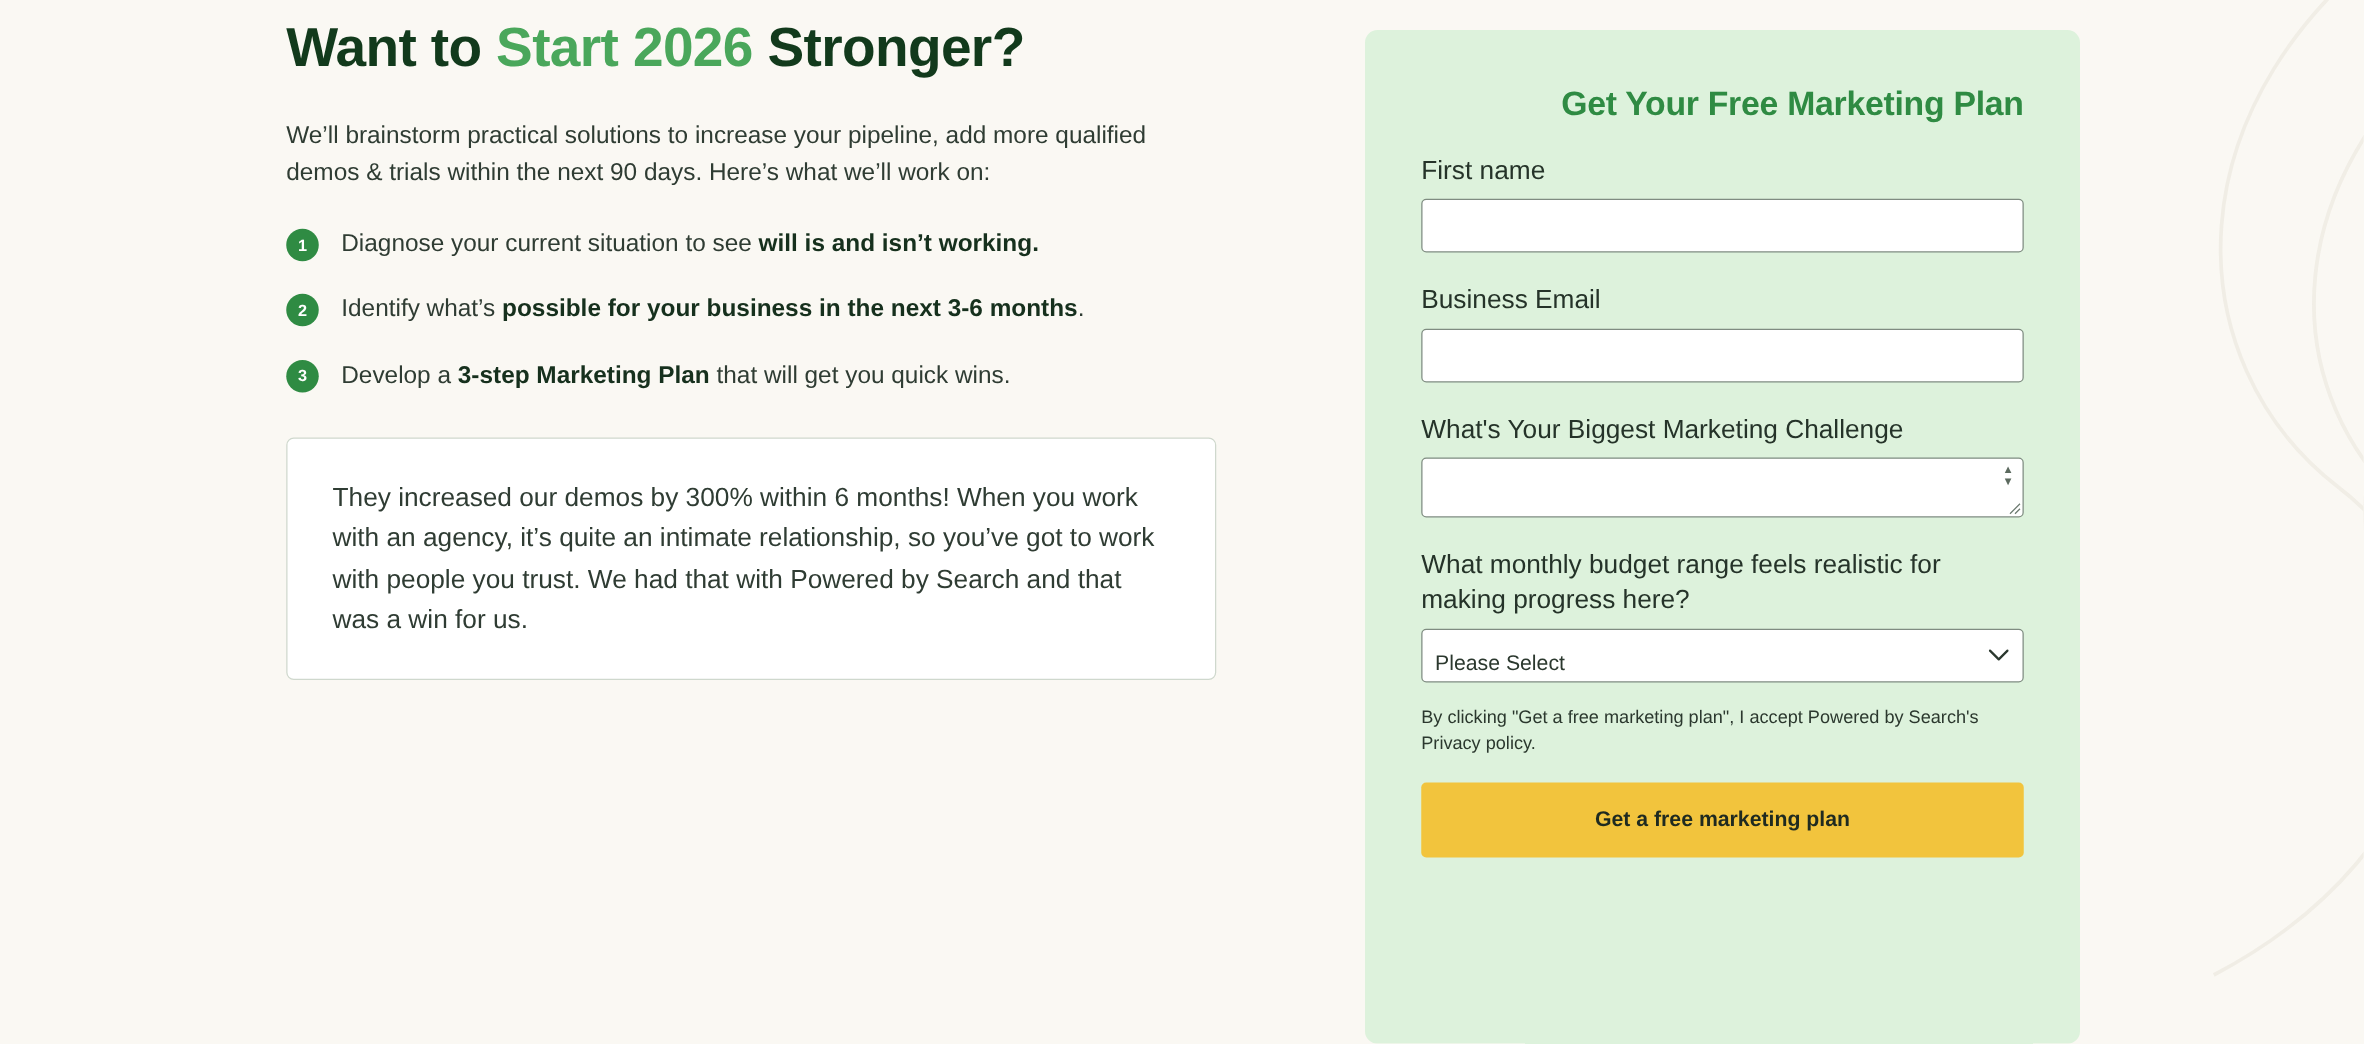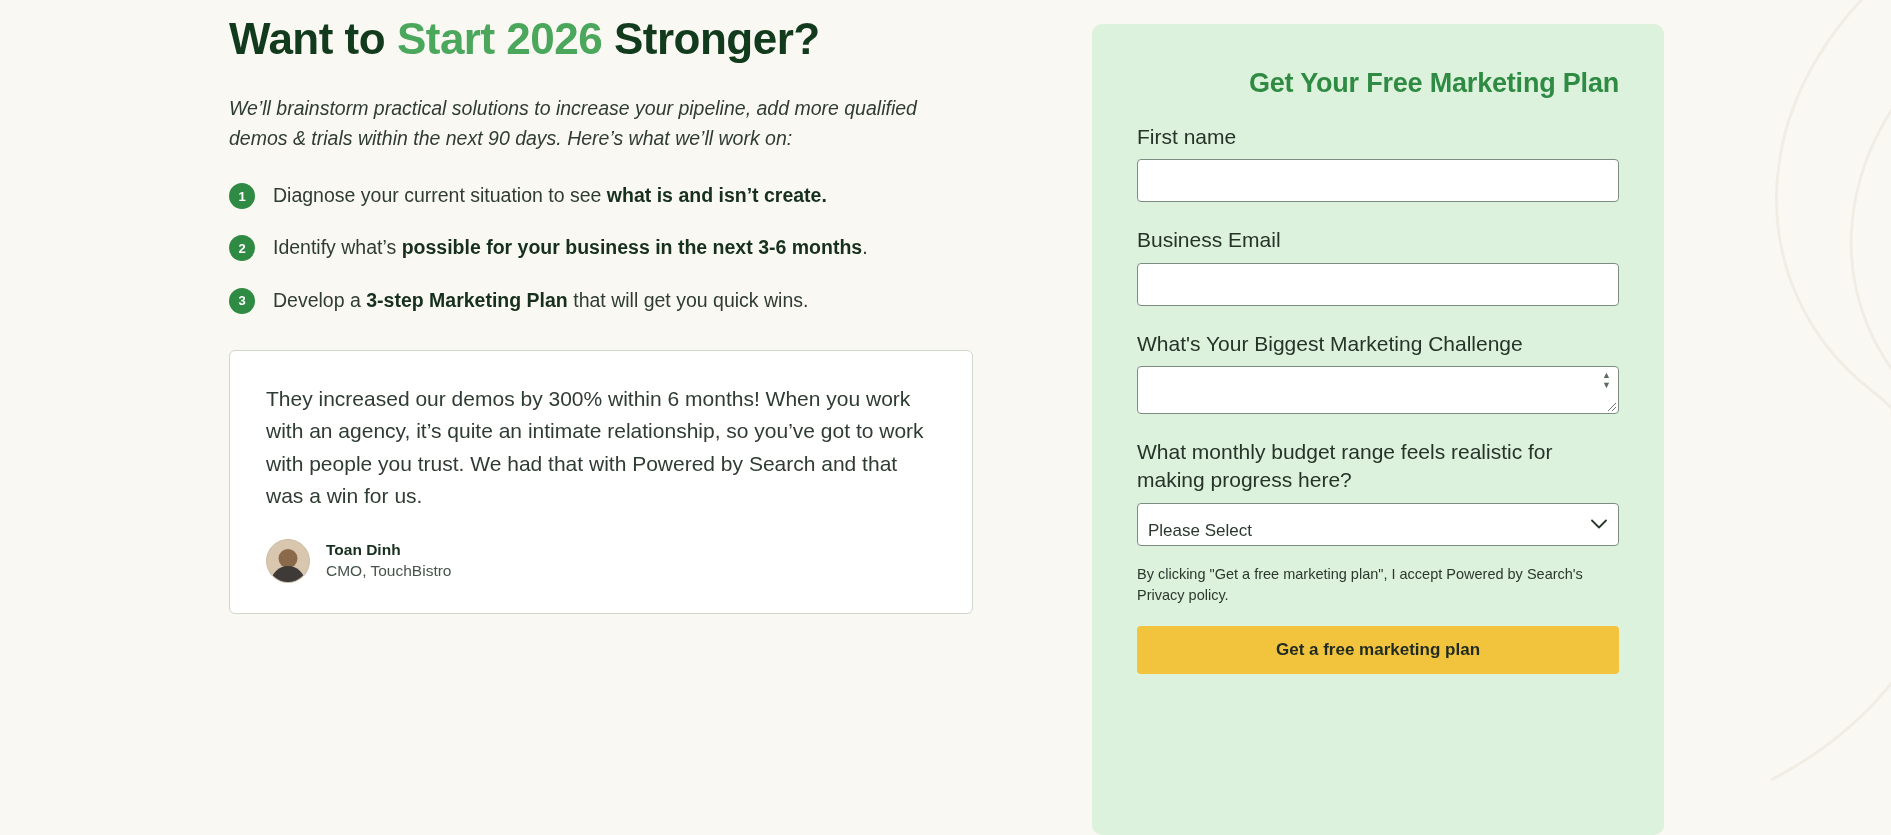--- a/index.html
+++ b/index.html
@@ -49,21 +49,20 @@
     letter-spacing: -0.5px;
   }
   .headline .accent { color: #4aa75b; }
 
   .intro {
     margin-top: 28px;
     font-size: 19.5px;
     line-height: 1.55;
     color: #2f3c33;
     max-width: 720px;
-    font-style: italic;
   }
 
   .steps {
     margin-top: 28px;
   }
   .step-row {
     display: flex;
     align-items: flex-start;
     margin-bottom: 24px;
   }
@@ -257,21 +256,21 @@
   }
   .consent {
     margin-top: 18px;
     font-size: 14.5px;
     line-height: 1.45;
     color: #2b382e;
   }
   .cta-button {
     margin-top: 20px;
     width: 100%;
-    height: 48px;
+    height: 60px;
     border: none;
     border-radius: 4px;
     background: #f2c43d;
     color: #1f2a20;
     font-size: 17px;
     font-family: "Liberation Sans", sans-serif;
     font-weight: bold;
     cursor: pointer;
   }
 </style>
@@ -289,48 +288,38 @@
   <div class="left-col">
 
     <h1 class="headline"><span>Want to </span><span class="accent">Start 2026</span><span> Stronger?</span></h1>
 
     <p class="intro">We’ll brainstorm practical solutions to increase your pipeline, add more qualified demos &amp; trials within the next 90 days. Here’s what we’ll work on:</p>
 
     <div class="steps">
 
       <div class="step-row">
         <div class="step-num">1</div>
-        <div class="step-text"><span>Diagnose your current situation to see </span><b>what is and isn’t create.</b><span></span></div>
+        <div class="step-text"><span>Diagnose your current situation to see </span><b>will is and isn’t working.</b><span></span></div>
       </div>
 
       <div class="step-row">
         <div class="step-num">2</div>
         <div class="step-text"><span>Identify what’s </span><b>possible for your business in the next 3-6 months</b><span>.</span></div>
       </div>
 
       <div class="step-row">
         <div class="step-num">3</div>
         <div class="step-text"><span>Develop a </span><b>3-step Marketing Plan</b><span> that will get you quick wins.</span></div>
       </div>
 
     </div>
 
 
     <div class="quote-card">
       <p class="quote-text">They increased our demos by 300% within 6 months! When you work with an agency, it’s quite an intimate relationship, so you’ve got to work with people you trust. We had that with Powered by Search and that was a win for us.</p>
-      <div class="quote-author">
-        <div class="avatar">
-          <div class="face"></div>
-          <div class="body"></div>
-        </div>
-        <div class="author-meta">
-          <div class="author-name">Toan Dinh</div>
-          <div class="author-title">CMO, TouchBistro</div>
-        </div>
-      </div>
     </div>
 
   </div>
 
   <div class="form-card">
 
     <h2 class="form-title">Get Your Free Marketing Plan</h2>
 
     <div class="field">
       <label class="field-label">First name</label>

